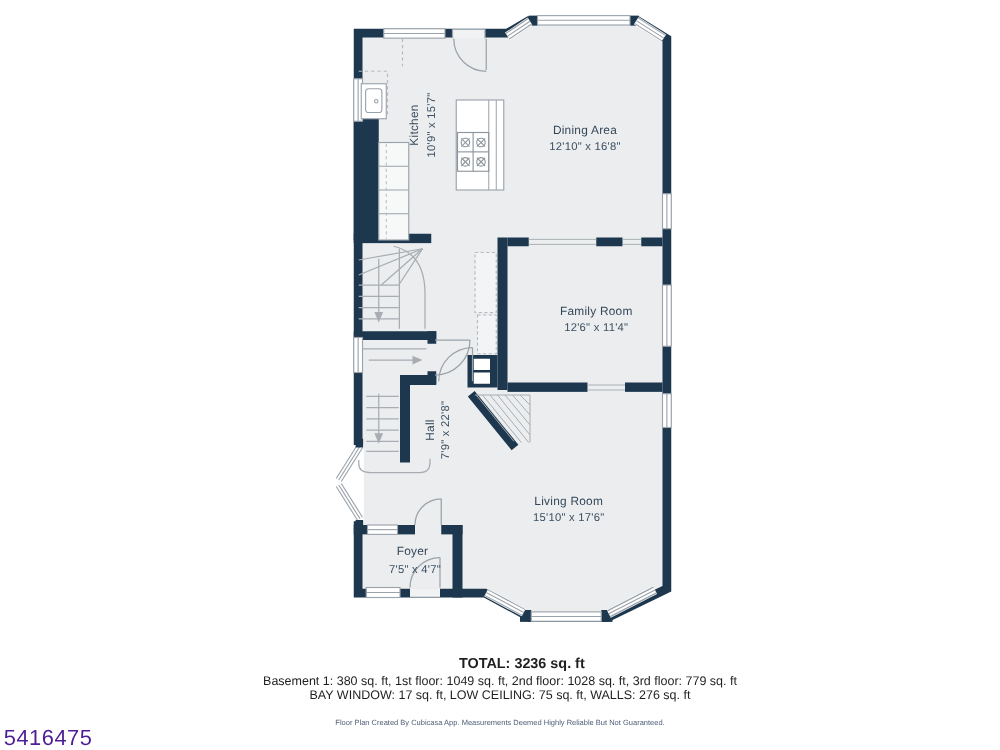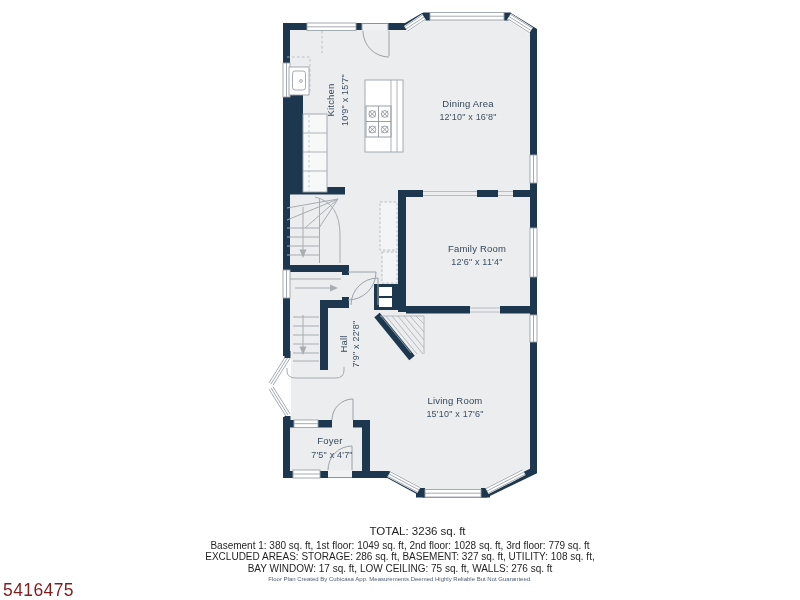--- a/index.html
+++ b/index.html
@@ -7,28 +7,28 @@
     width:800px;height:600px;background:#ffffff;position:relative;overflow:hidden;
     font-family:"Liberation Sans",sans-serif;
   }
   #plan-svg{position:absolute;left:0;top:0;}
   .room-name{font-family:"Liberation Sans",sans-serif;font-size:9.5px;fill:#344759;letter-spacing:.2px;}
   .room-dims{font-family:"Liberation Sans",sans-serif;font-size:9px;fill:#3c4f63;letter-spacing:.2px;}
   .summary{
     position:absolute;left:0;right:0;top:525px;text-align:center;color:#1f1f1f;
     font-family:"Liberation Sans",sans-serif;
   }
-  .summary .total{font-size:11.5px;font-weight:normal;margin-bottom:3px;margin-left:35px;}
+  .summary .total{font-size:11.5px;font-weight:bold;margin-bottom:3px;margin-left:35px;}
   .summary .line{font-size:10px;line-height:11.3px;}
   .disclaimer{
     position:absolute;left:0;right:0;top:576px;text-align:center;
     font-size:6px;color:#4f6078;font-family:"Liberation Sans",sans-serif;
   }
   .photo-id{
-    position:absolute;left:3px;top:580px;font-size:17.5px;color:#7f1d1d;
+    position:absolute;left:3px;top:580px;font-size:17.5px;color:#4c1d95;
     font-family:"Liberation Sans",sans-serif;letter-spacing:.4px;text-align:center;
   }
 </style>
 </head>
 <body>
 
 <svg id="plan-svg" width="800" height="600" viewBox="0 0 800 600">
 
   <g>
     <polygon points="286.5,26.5 406,26.5 423,16.5 510,16.5 533.5,31 533.5,471 486,494 424,494 388,474.5 286.5,474.5" fill="#ebedee"></polygon>
@@ -285,19 +285,18 @@
     <text class="room-name" x="455" y="404">Living Room</text>
     <text class="room-dims" x="455" y="417">15'10" x 17'6"</text>
     <text class="room-name" x="330" y="444">Foyer</text>
     <text class="room-dims" x="332" y="458">7'5" x 4'7"</text>
   </g>
 </svg>
 
 <div class="summary">
   <div class="total">TOTAL: 3236 sq. ft</div>
   <div class="line">Basement 1: 380 sq. ft, 1st floor: 1049 sq. ft, 2nd floor: 1028 sq. ft, 3rd floor: 779 sq. ft</div>
-  <div class="line">EXCLUDED AREAS: STORAGE: 286 sq. ft, BASEMENT: 327 sq. ft, UTILITY: 108 sq. ft,</div>
   <div class="line">BAY WINDOW: 17 sq. ft, LOW CEILING: 75 sq. ft, WALLS: 276 sq. ft</div>
 </div>
 
 <div class="disclaimer">Floor Plan Created By Cubicasa App. Measurements Deemed Highly Reliable But Not Guaranteed.</div>
 
 <div class="photo-id">5416475</div>
 
 </body></html>

